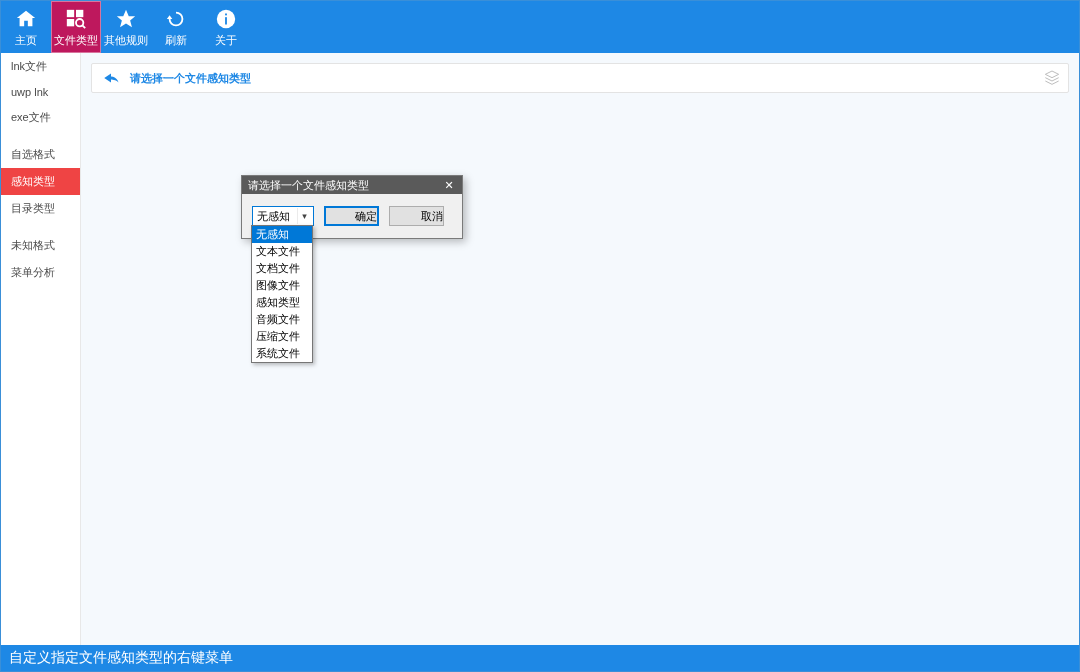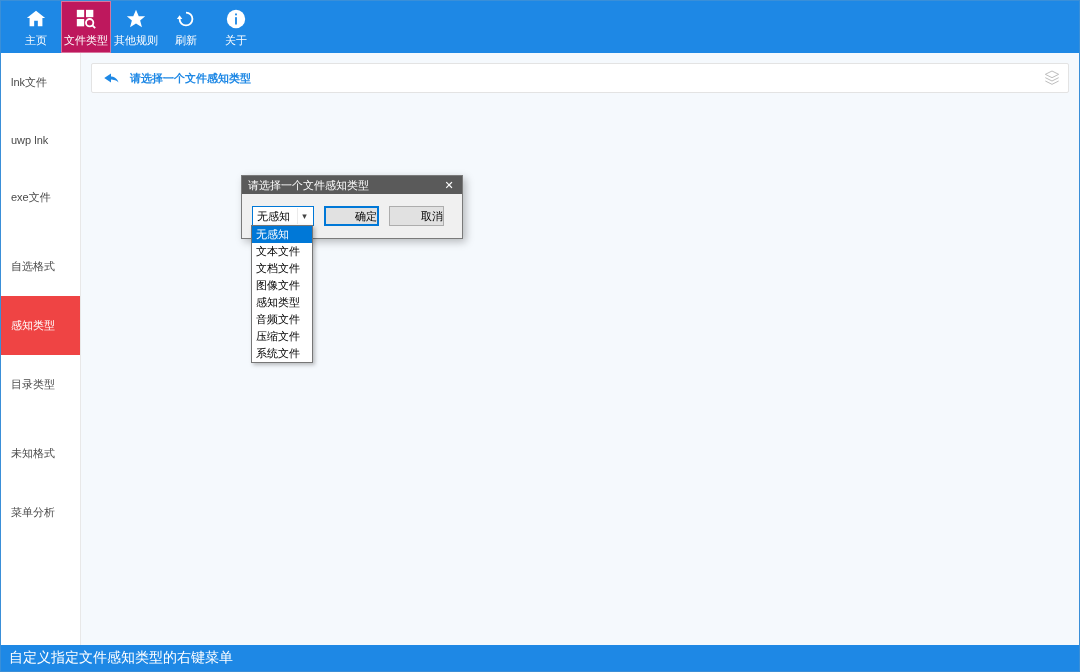--- a/index.html
+++ b/index.html
@@ -31,21 +31,20 @@
     width: 36px; height: 22px; display: flex; align-items: center; justify-content: center;
     color: #555; font-size: 10px;
   }
   .win-btn svg { display: block; }
 
   
   .toolbar {
     height: 52px;
     background: #1e88e5;
     display: flex; align-items: stretch;
-    padding-left: 10px;
   }
   .tb-item {
     width: 50px;
     display: flex; flex-direction: column; align-items: center; justify-content: center;
     color: #ffffff; font-size: 11px;
     gap: 2px;
     cursor: pointer;
   }
   .tb-item.active {
     background: #be185d;
@@ -61,21 +60,21 @@
     background: #f5f9fd;
   }
   .sidebar {
     width: 80px;
     background: #ffffff;
     border-right: 1px solid #e8e8e8;
     font-size: 11px;
     color: #4a4a4a;
   }
   .side-item {
-    padding: 22px 10px;
+    padding: 6px 10px;
     cursor: pointer;
     white-space: nowrap;
   }
   .side-item.selected {
     background: #ef4444;
     color: #ffffff;
   }
   .side-gap { height: 10px; }
 
   .main {

